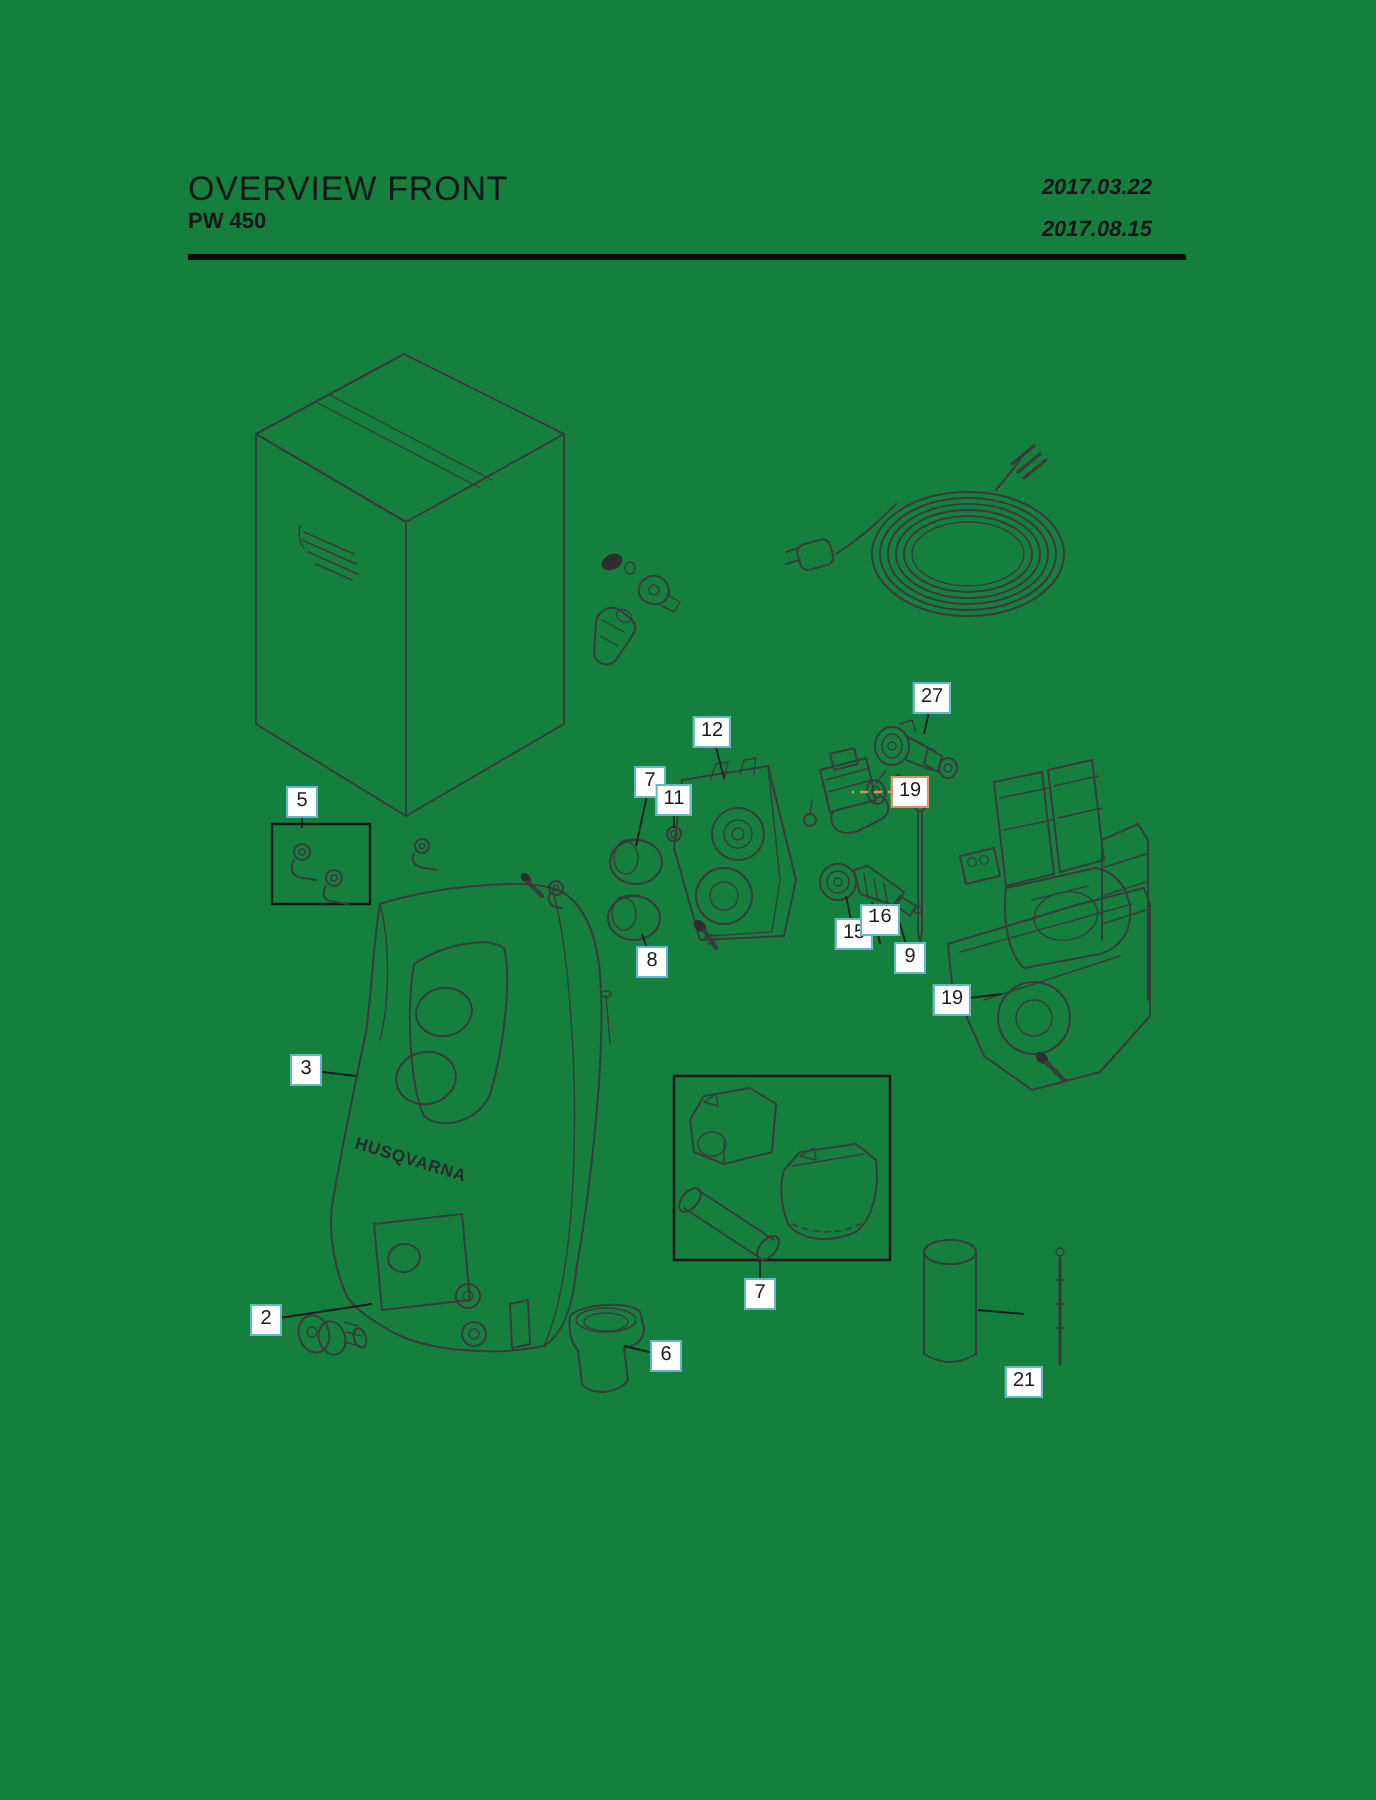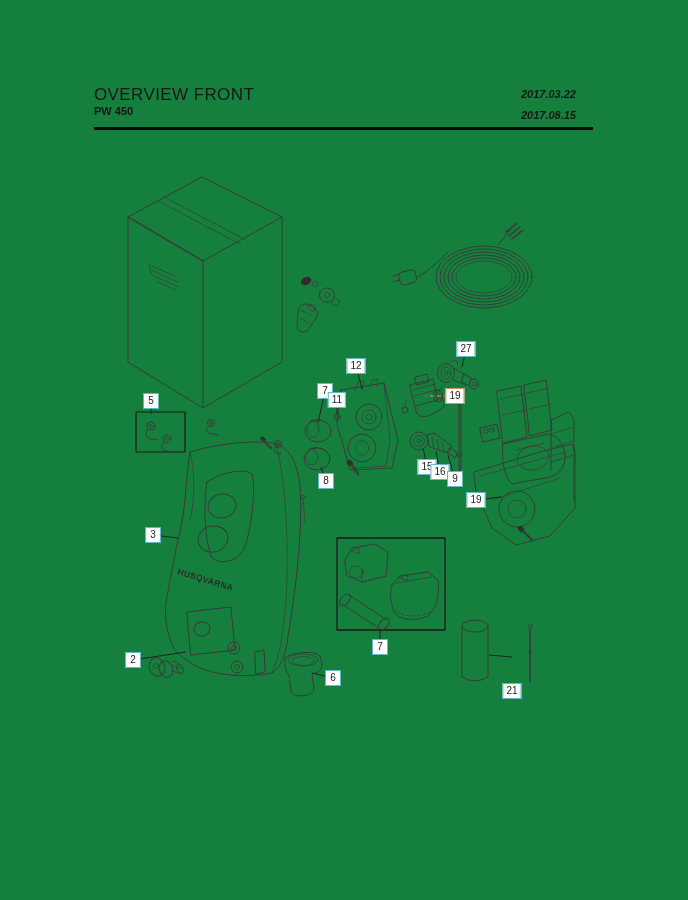--- a/index.html
+++ b/index.html
@@ -274,19 +274,19 @@
       <div class="callout" style="left: 153px; top: 535px; border-color: rgb(98, 184, 199);">3</div>
       <div class="callout" style="left: 151px; top: 401px; border-color: rgb(98, 184, 199);">5</div>
       <div class="callout" style="left: 333px; top: 678px; border-color: rgb(98, 184, 199);">6</div>
       <div class="callout" style="left: 380px; top: 647px; border-color: rgb(98, 184, 199);">7</div>
       <div class="callout" style="left: 326px; top: 481px; border-color: rgb(98, 184, 199);">8</div>
       <div class="callout" style="left: 325px; top: 391px; border-color: rgb(98, 184, 199);">7</div>
       <div class="callout" style="left: 337px; top: 400px; border-color: rgb(98, 184, 199); text-align: right;">11</div>
       <div class="callout" style="left: 356px; top: 366px; border-color: rgb(98, 184, 199);">12</div>
       <div class="callout highlighted" style="left: 455px; top: 396px; border-color: rgb(221, 143, 98);">19</div>
       <div class="callout" style="left: 427px; top: 467px; border-color: rgb(98, 184, 199);">15</div>
-      <div class="callout" style="left: 440px; top: 472px; border-color: rgb(98, 184, 199);">16</div>
+      <div class="callout" style="left: 440px; top: 460px; border-color: rgb(98, 184, 199); font-family: Liberation Mono, monospace;">16</div>
       <div class="callout" style="left: 455px; top: 479px; border-color: rgb(98, 184, 199);">9</div>
       <div class="callout" style="left: 476px; top: 500px; border-color: rgb(98, 184, 199);">19</div>
       <div class="callout" style="left: 512px; top: 657px; border-color: rgb(98, 184, 199); margin-top: 34px;">21</div>
       <div class="callout" style="left: 466px; top: 349px; border-color: rgb(98, 184, 199);">27</div>
     </div>
 </div>
 
 </body></html>

